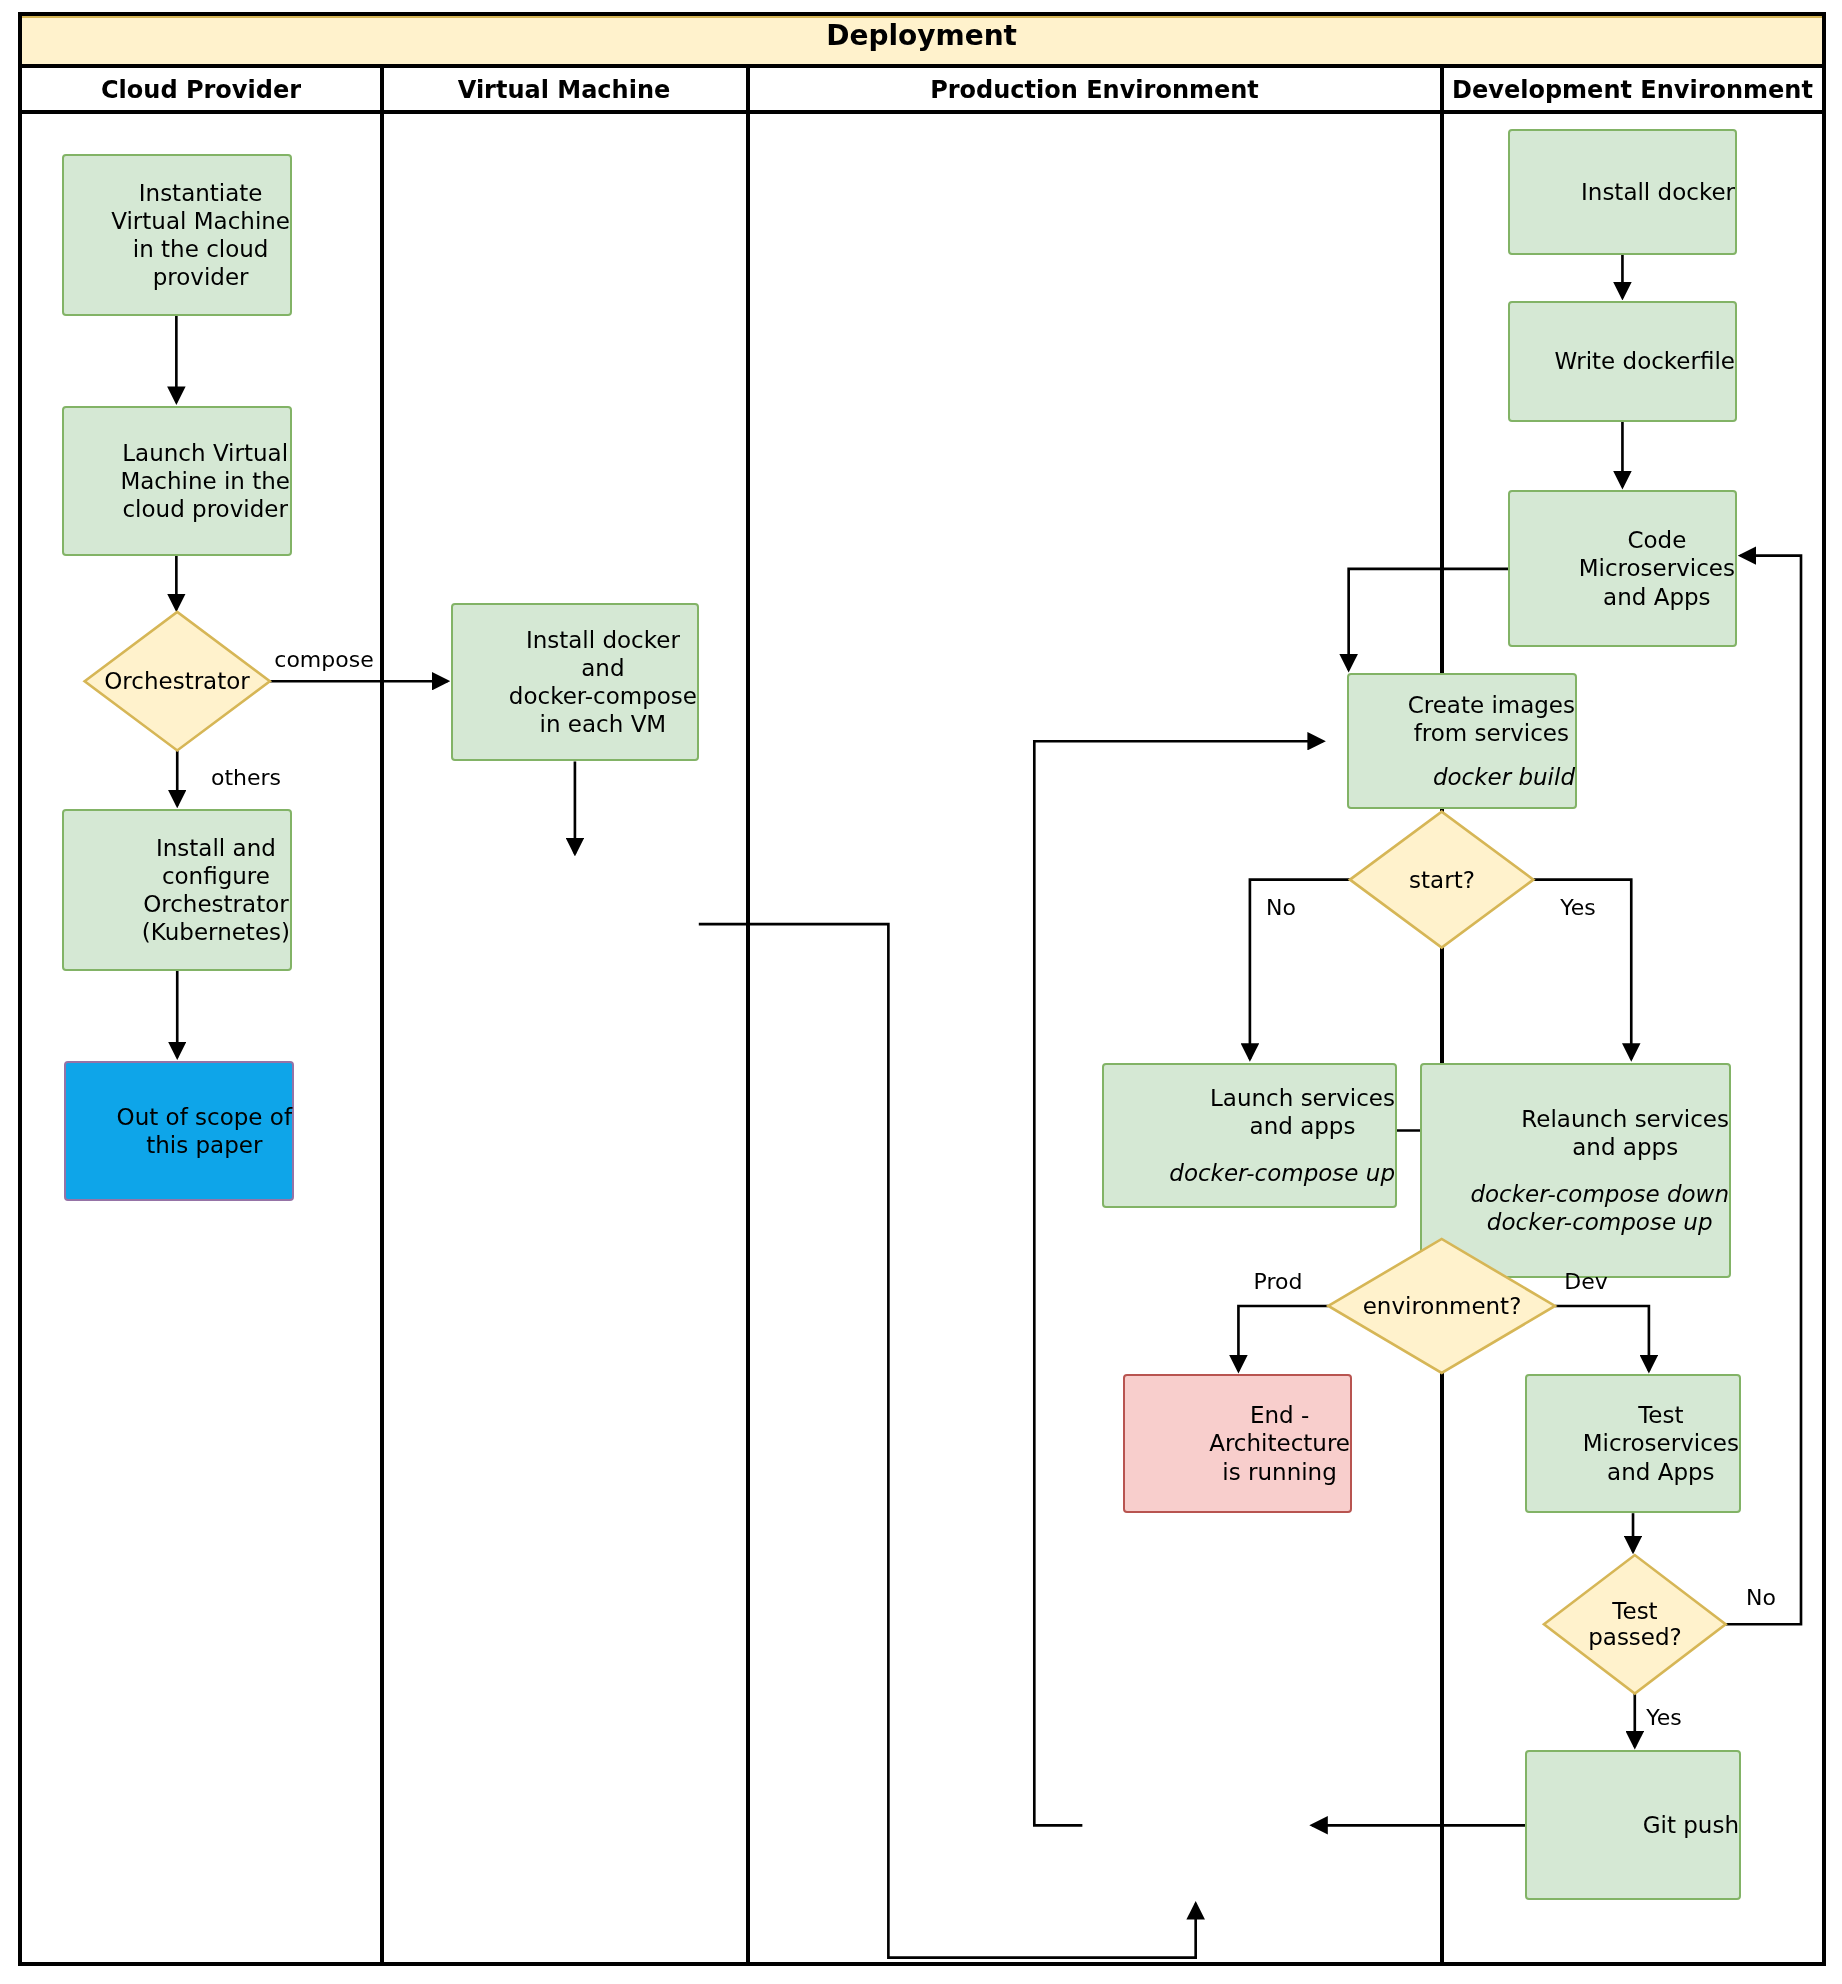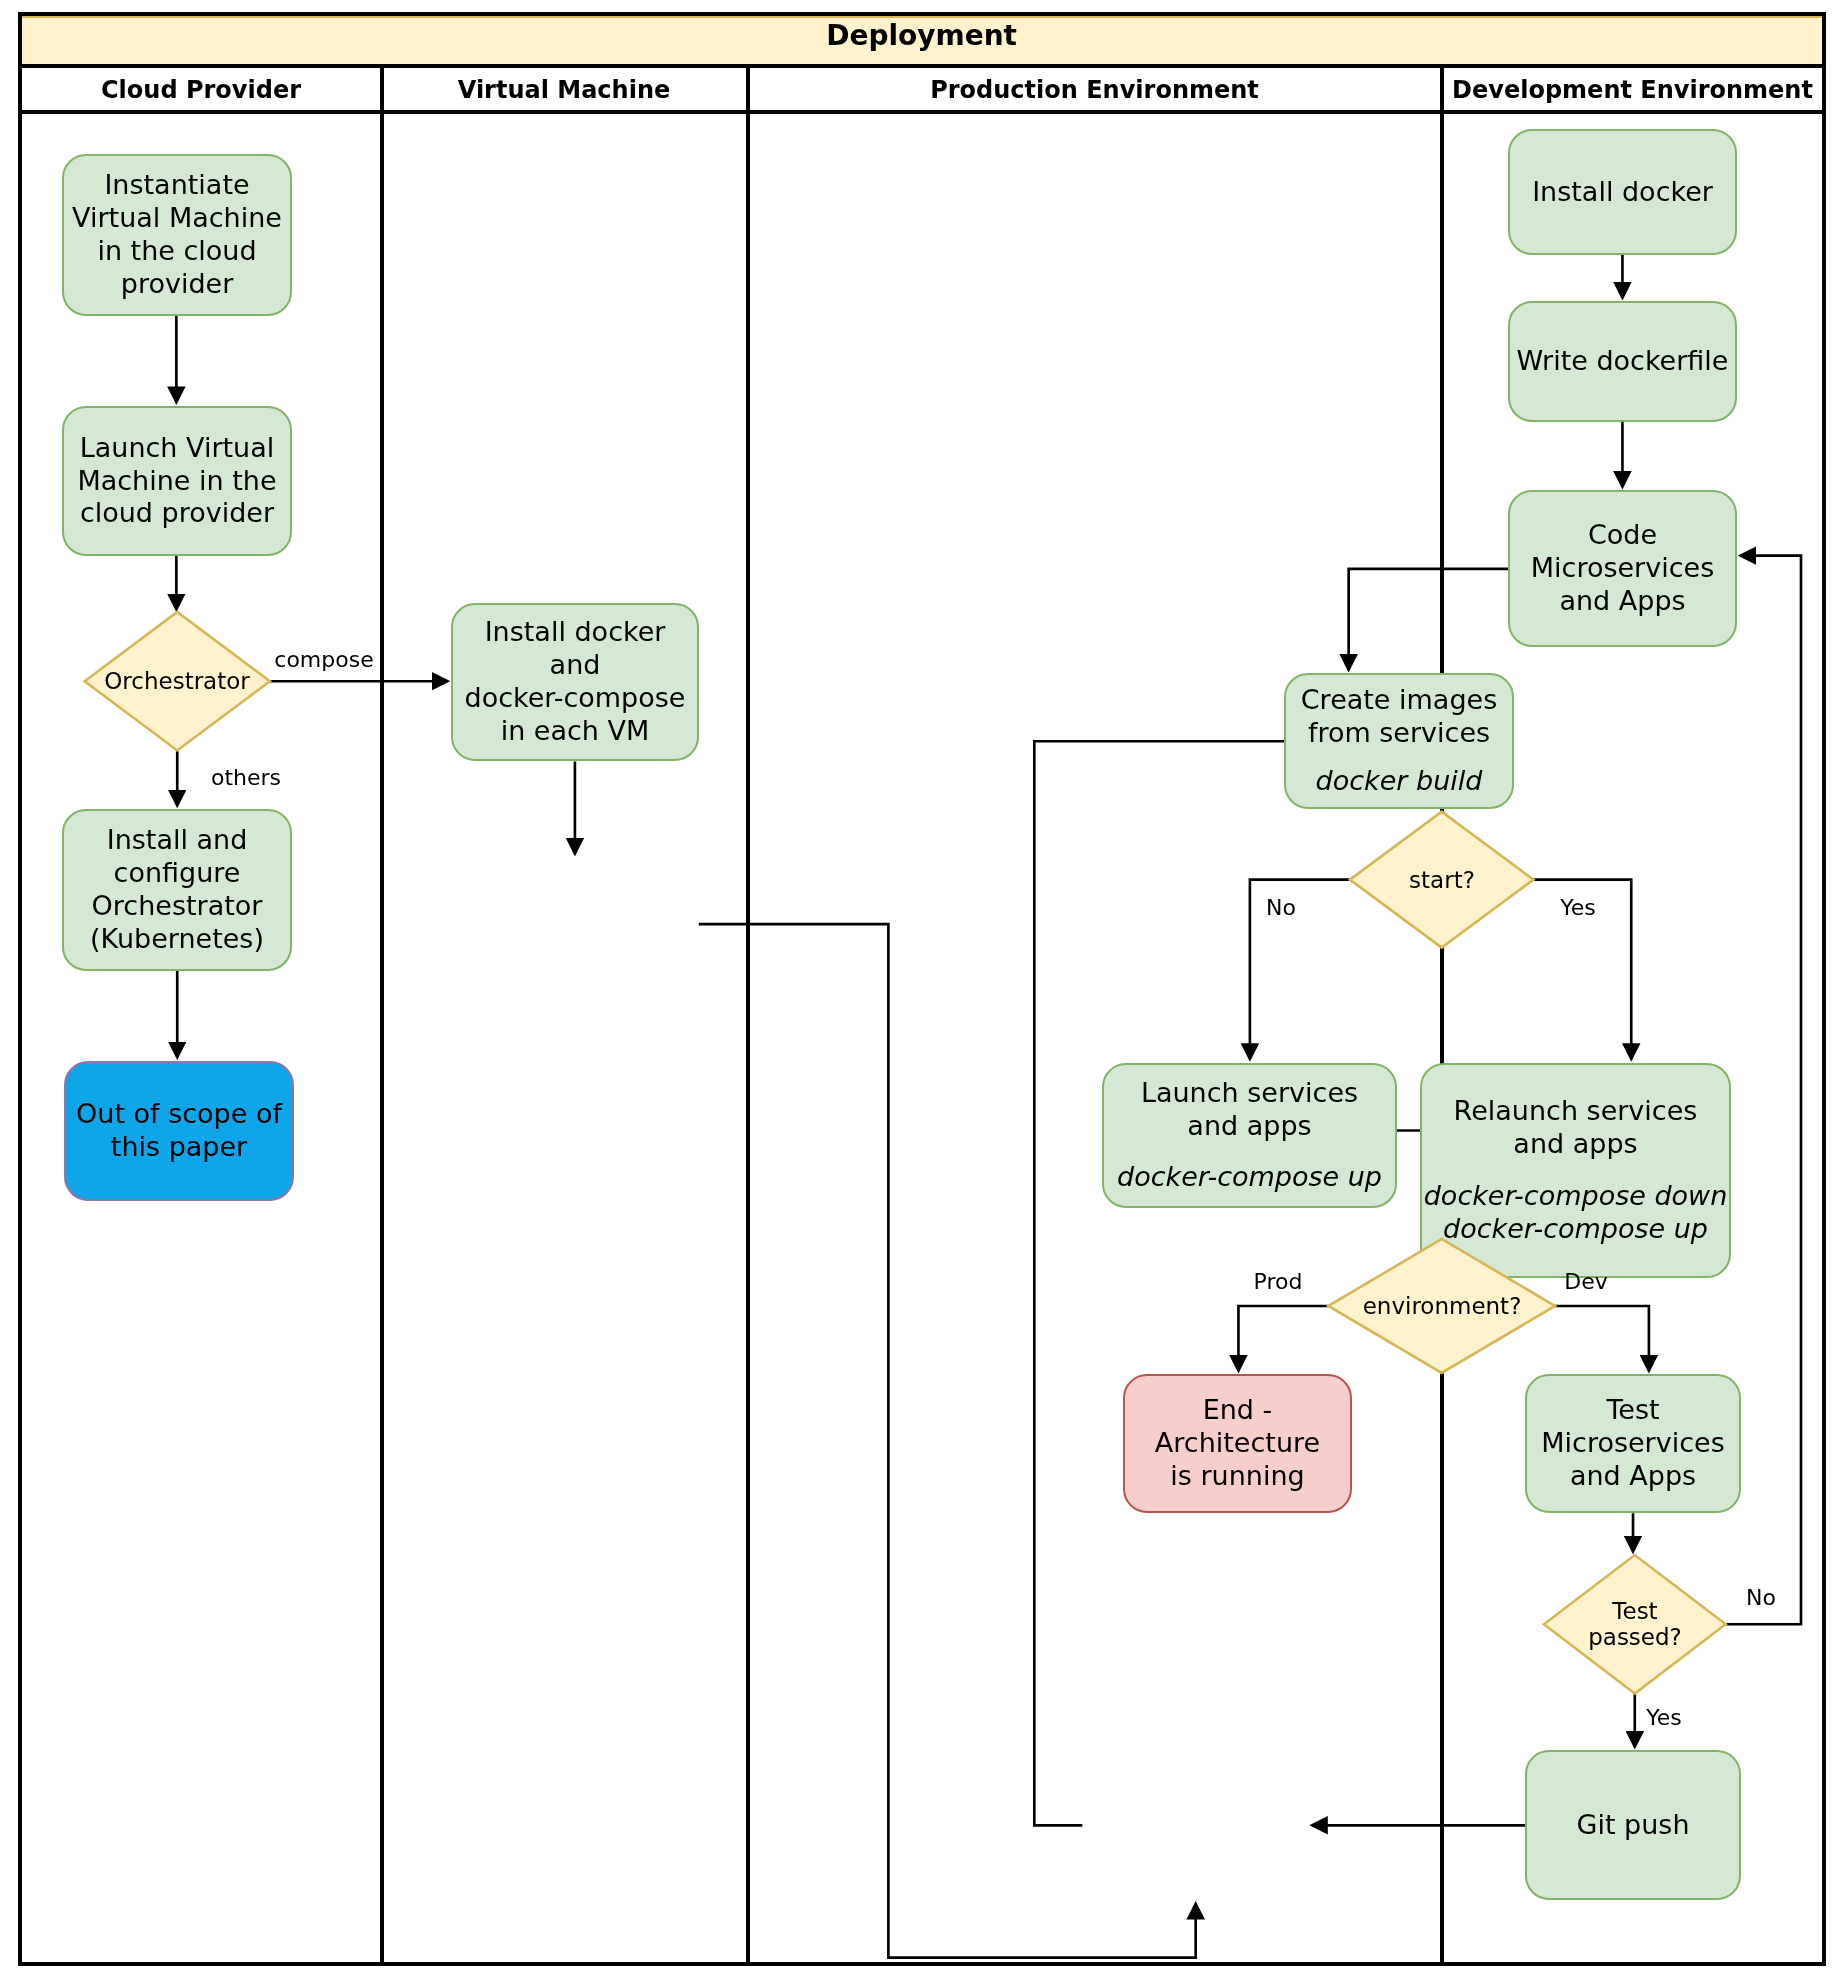--- a/index.html
+++ b/index.html
@@ -10,23 +10,23 @@
   .frame{position:absolute;left:17.6px;top:12.3px;width:1808px;height:1954px;border:4.4px solid #000;box-sizing:border-box;background:transparent;pointer-events:none;z-index:4;}
   .titleband{position:absolute;left:17.6px;top:12.3px;width:1808px;height:52px;background:#FFF2CC;border-top:6.2px solid #D6B656;box-sizing:border-box;z-index:1;}
   .titletext{position:absolute;left:17.6px;top:19.4px;width:1808px;text-align:center;font-size:28px;font-weight:bold;z-index:2;}
   .hrule{position:absolute;left:17.6px;width:1808px;height:4.4px;background:#000;z-index:2;}
   .vsep{position:absolute;top:64px;width:3.5px;height:1902px;background:#000;z-index:0;}
   .lanehead{position:absolute;top:72px;height:35px;display:flex;align-items:center;justify-content:center;font-size:24px;font-weight:bold;z-index:2;}
 
   svg.edges{position:absolute;left:0;top:0;z-index:1;}
   svg.shapes{position:absolute;left:0;top:0;z-index:2;pointer-events:none;}
 
-  .box{position:absolute;box-sizing:border-box;border:2.2px solid #82B366;background:#D5E8D4;border-radius:24px;
-       display:flex;flex-direction:column;align-items:center;justify-content:center;text-align:center;
-       font-size:27px;line-height:1.22;white-space:pre-line;z-index:2;}
+  .box{position:absolute;box-sizing:border-box;border:2.2px solid #82B366;background:#D5E8D4;border-radius:4px;
+       display:flex;flex-direction:column;align-items:flex-end;justify-content:center;text-align:center;
+       font-size:23px;line-height:1.22;white-space:pre-line;z-index:2;}
   .box.red{background:#F8CECC;border-color:#B85450;}
   .box.purple{background:#0ea5e9;border-color:#9673A6;}
   .box .cmd{font-style:italic;margin-top:25.6px;white-space:pre-line;}
 
   .dlabel{position:absolute;transform:translate(-50%,-50%);font-size:23px;text-align:center;white-space:pre-line;z-index:3;}
   .elabel{position:absolute;transform:translate(-50%,-50%);font-size:22px;text-align:center;z-index:3;}
 </style>
 </head>
 <body>
 
@@ -113,21 +113,21 @@
   </div>
   <div class="box" style="left:1508px;top:301px;width:229px;height:121px;">
     <div>Write dockerfile</div>
   </div>
   <div class="box" style="left:1508px;top:490px;width:229px;height:157px;">
     <div>Code
 Microservices
 and Apps</div>
   </div>
 
-  <div class="box" style="left:1284px;top:673px;width:230px;height:136px;">
+  <div class="box" style="left:1347px;top:673px;width:230px;height:136px;">
     <div>Create images
 from services</div>
     <div class="cmd" style="margin-top:16px;">docker build</div>
   </div>
 
   <div class="box" style="left:1102px;top:1063px;width:295px;height:145px;">
     <div>Launch services
 and apps</div>
     <div class="cmd" style="margin-top:18.5px;">docker-compose up</div>
   </div>

